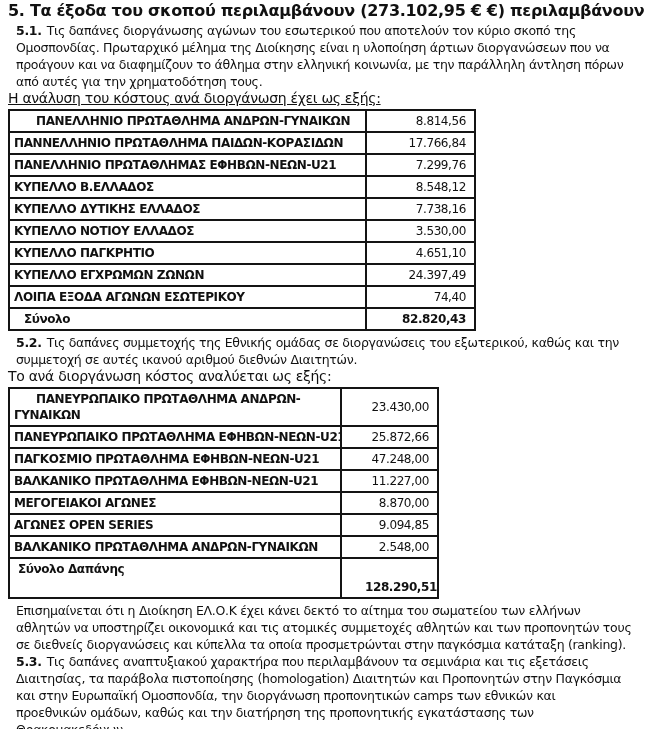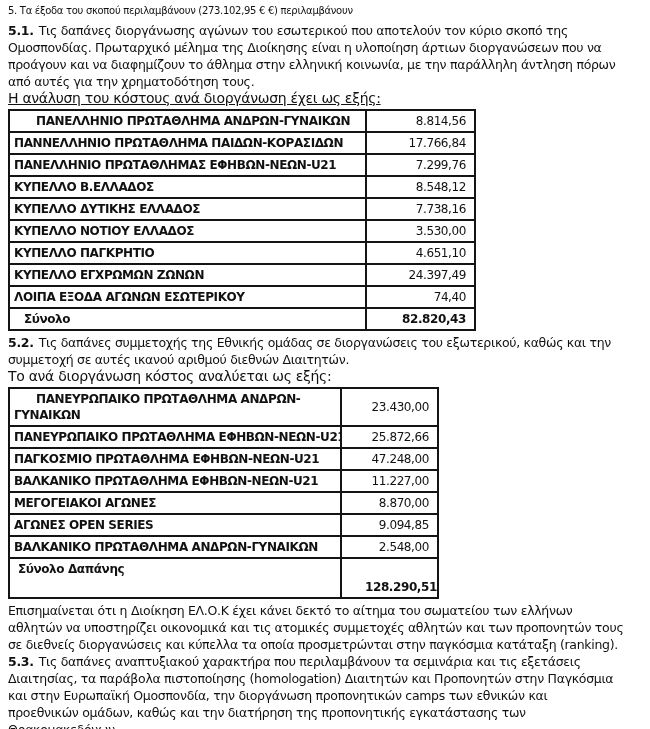--- a/index.html
+++ b/index.html
@@ -4,25 +4,25 @@
 <style>
   html,body{margin:0;padding:0;background:#ffffff;}
   body{
     width:650px;height:729px;overflow:hidden;
     font-family:"DejaVu Sans","Liberation Sans",sans-serif;
     color:#111111;
     letter-spacing:-0.3px;
   }
   .page{padding:2px 8px 0 8px;}
   .title{
-    font-size:10px;font-weight:400;line-height:18px;margin-bottom:2px;
+    font-size:16px;font-weight:700;line-height:18px;margin-bottom:2px;
     white-space:nowrap;
   }
   .para{margin:0;}
-  .line{font-size:12.5px;line-height:17px;white-space:nowrap;}
+  .line{font-size:12.5px;line-height:17px;white-space:nowrap;margin-left:8px;}
   .num{font-weight:700;margin-right:5px;}
   .intro{font-size:14px;line-height:17px;white-space:nowrap;}
   .intro.u{text-decoration:underline;}
   table{
     border-collapse:collapse;table-layout:fixed;
     margin:2px 0 3px 0;
   }
   td{
     border:2px solid #141414;
     font-size:12px;line-height:16px;letter-spacing:-0.4px;

